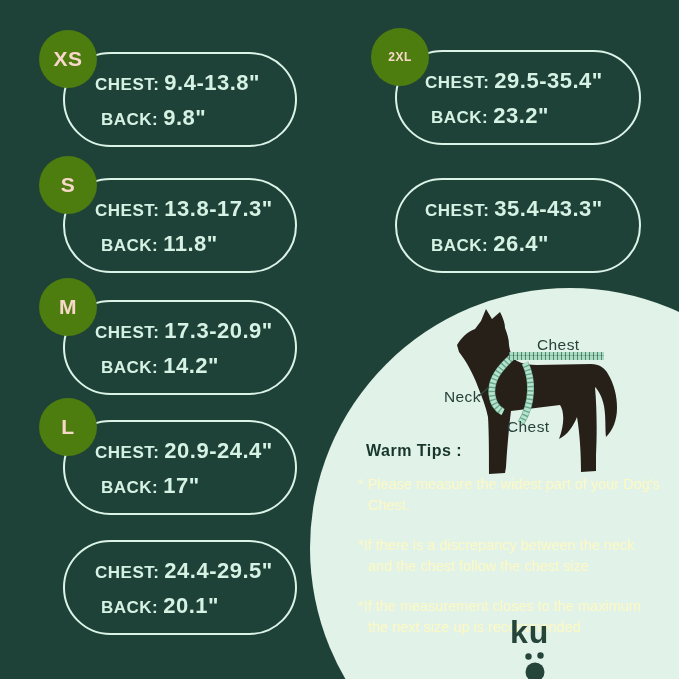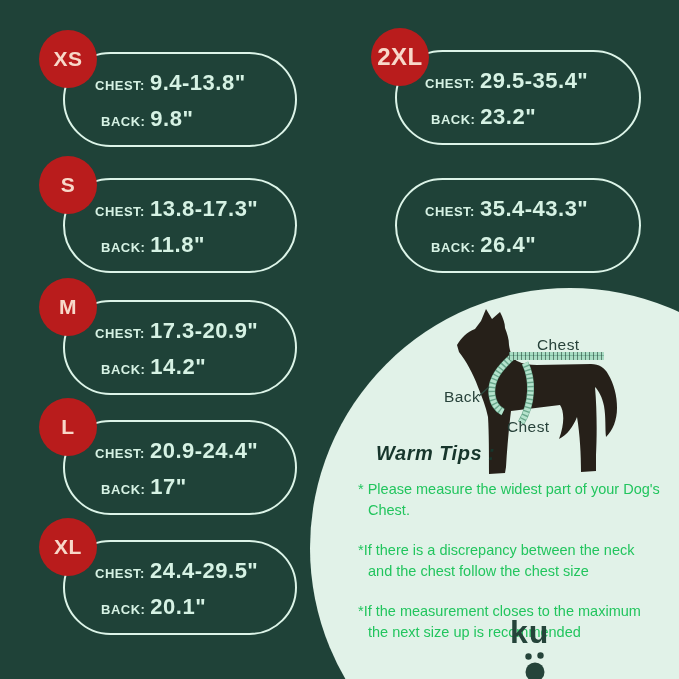--- a/index.html
+++ b/index.html
@@ -36,34 +36,34 @@
     padding:12px 0 0 30px;
   }
   .row-r0 .pill,.row-r1 .pill{width:246px;padding-left:28px;}
   .pill .line{
     color:#d6f2e4;
     line-height:33px;
     white-space:nowrap;
     letter-spacing:.5px;
   }
   .pill .line2{padding-left:6px;}
-  .mlabel{font-size:13px;font-weight:600;}
+  .mlabel{font-size:17px;font-weight:600;}
   .mvalue{font-size:22px;font-weight:600;}
   .badge{
     position:absolute;left:0;top:0;
     width:58px;height:58px;
     border-radius:50%;
-    background:#b91c1c;
+    background:#4d7c0f;
     color:#f8d8c9;
     font-size:21px;font-weight:bold;
     display:flex;align-items:center;justify-content:center;
     letter-spacing:.5px;
     z-index:2;
   }
-  .row-r0 .badge,.row-r1 .badge{font-size:24px;}
+  .row-r0 .badge,.row-r1 .badge{font-size:12px;}
   
   .dog-svg{position:absolute;left:445px;top:305px;width:190px;height:175px;}
   .back-tape{
     position:absolute;left:509px;top:352px;width:95px;height:8px;
     background:
       repeating-linear-gradient(90deg, rgba(27,56,45,.55) 0 1px, transparent 1px 4px),
       linear-gradient(180deg, #a8dcc3 0 3px, #7fbba0 3px 4px, #a8dcc3 4px 8px);
   }
   .diagram-label{
     position:absolute;
@@ -71,26 +71,26 @@
     font-size:15.5px;
     letter-spacing:.4px;
     white-space:nowrap;
   }
   .lbl-back{left:537px;top:336px;}
   .lbl-neck{left:444px;top:388px;}
   .lbl-chest{left:507px;top:418px;text-align:center;}
   
   .tips{position:absolute;left:358px;top:442px;width:300px;}
   .tips-title{
-    color:#17362c;font-size:20px;font-weight:bold;
-    letter-spacing:.5px;margin:0 0 14px 18px;font-style:italic;
+    color:#17362c;font-size:16px;font-weight:bold;
+    letter-spacing:.5px;margin:0 0 14px 8px;
   }
   .tips p{
     margin:0 0 19px 0;
-    color:#22c55e;
+    color:#fef9c3;
     font-size:14.5px;
     line-height:1.45;
     padding-left:10px;text-indent:-10px;
     width:292px;
   }
   
   .logo{
     position:absolute;left:510px;top:614px;
     color:#25443a;font-size:32px;font-weight:bold;
     letter-spacing:1px;
@@ -135,21 +135,20 @@
       <div class="line line2"><span class="mlabel">BACK:</span> <span class="mvalue">17"</span></div>
     </div>
     <div class="badge">L</div>
   </div>
 
   <div class="size-row row-l4">
     <div class="pill">
       <div class="line"><span class="mlabel">CHEST:</span> <span class="mvalue">24.4-29.5"</span></div>
       <div class="line line2"><span class="mlabel">BACK:</span> <span class="mvalue">20.1"</span></div>
     </div>
-    <div class="badge">XL</div>
   </div>
 
   <div class="size-row row-r0">
     <div class="pill">
       <div class="line"><span class="mlabel">CHEST:</span> <span class="mvalue">29.5-35.4"</span></div>
       <div class="line line2"><span class="mlabel">BACK:</span> <span class="mvalue">23.2"</span></div>
     </div>
     <div class="badge">2XL</div>
   </div>
 
@@ -192,21 +191,21 @@
 
     <path fill="none" stroke="#69a78c" stroke-width="7" d="M80,58 C88,74 88,98 76,118"></path>
     <path fill="none" stroke="#b5e3cd" stroke-width="6" stroke-dasharray="2.8 1.4" d="M80,58 C88,74 88,98 76,118"></path>
 
     <line x1="34" y1="91" x2="44" y2="82" stroke="#2e4a3f" stroke-width="1.3"></line>
   </svg>
 
   <div class="back-tape"></div>
 
   <div class="diagram-label lbl-back">Chest</div>
-  <div class="diagram-label lbl-neck">Back</div>
+  <div class="diagram-label lbl-neck">Neck</div>
   <div class="diagram-label lbl-chest">Chest</div>
 
   <div class="tips">
     <div class="tips-title">Warm Tips :</div>
     <p>* Please measure the widest part of your Dog's Chest.</p>
     <p>*If there is a discrepancy between the neck and the chest follow the chest size</p>
     <p>*If the measurement closes to the maximum the next size up is recommended</p>
   </div>
 
   <div class="logo">

